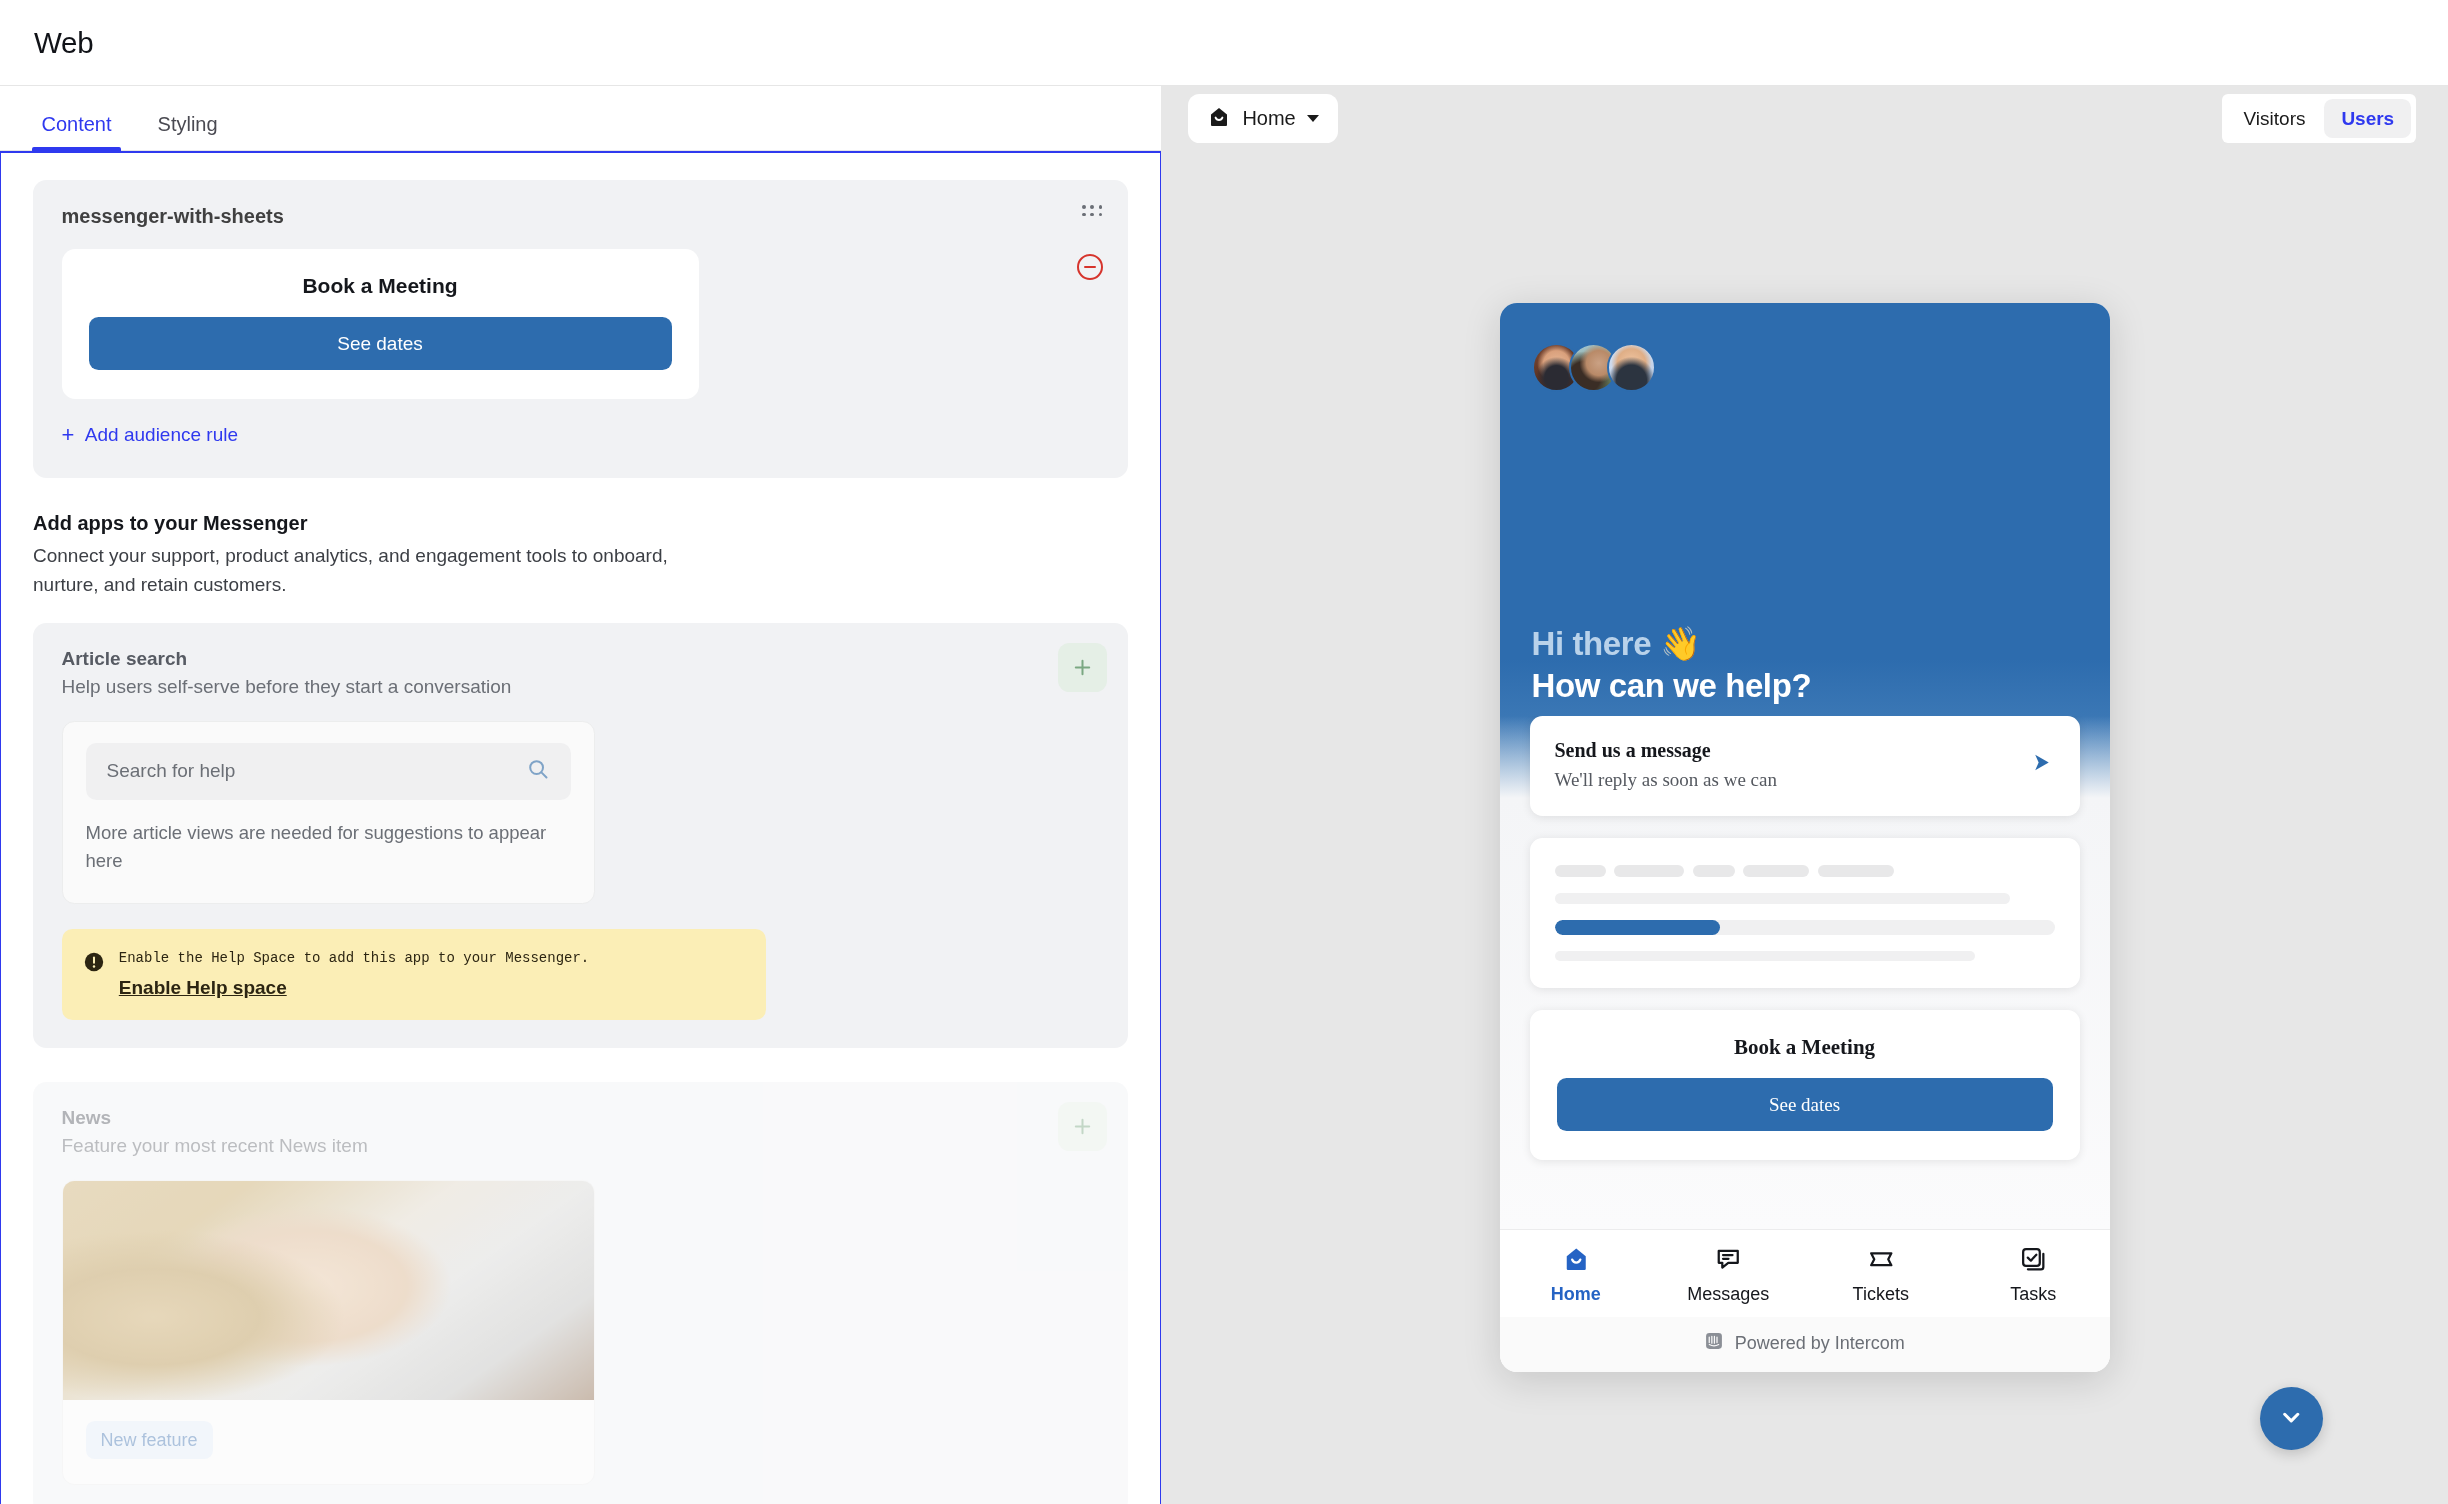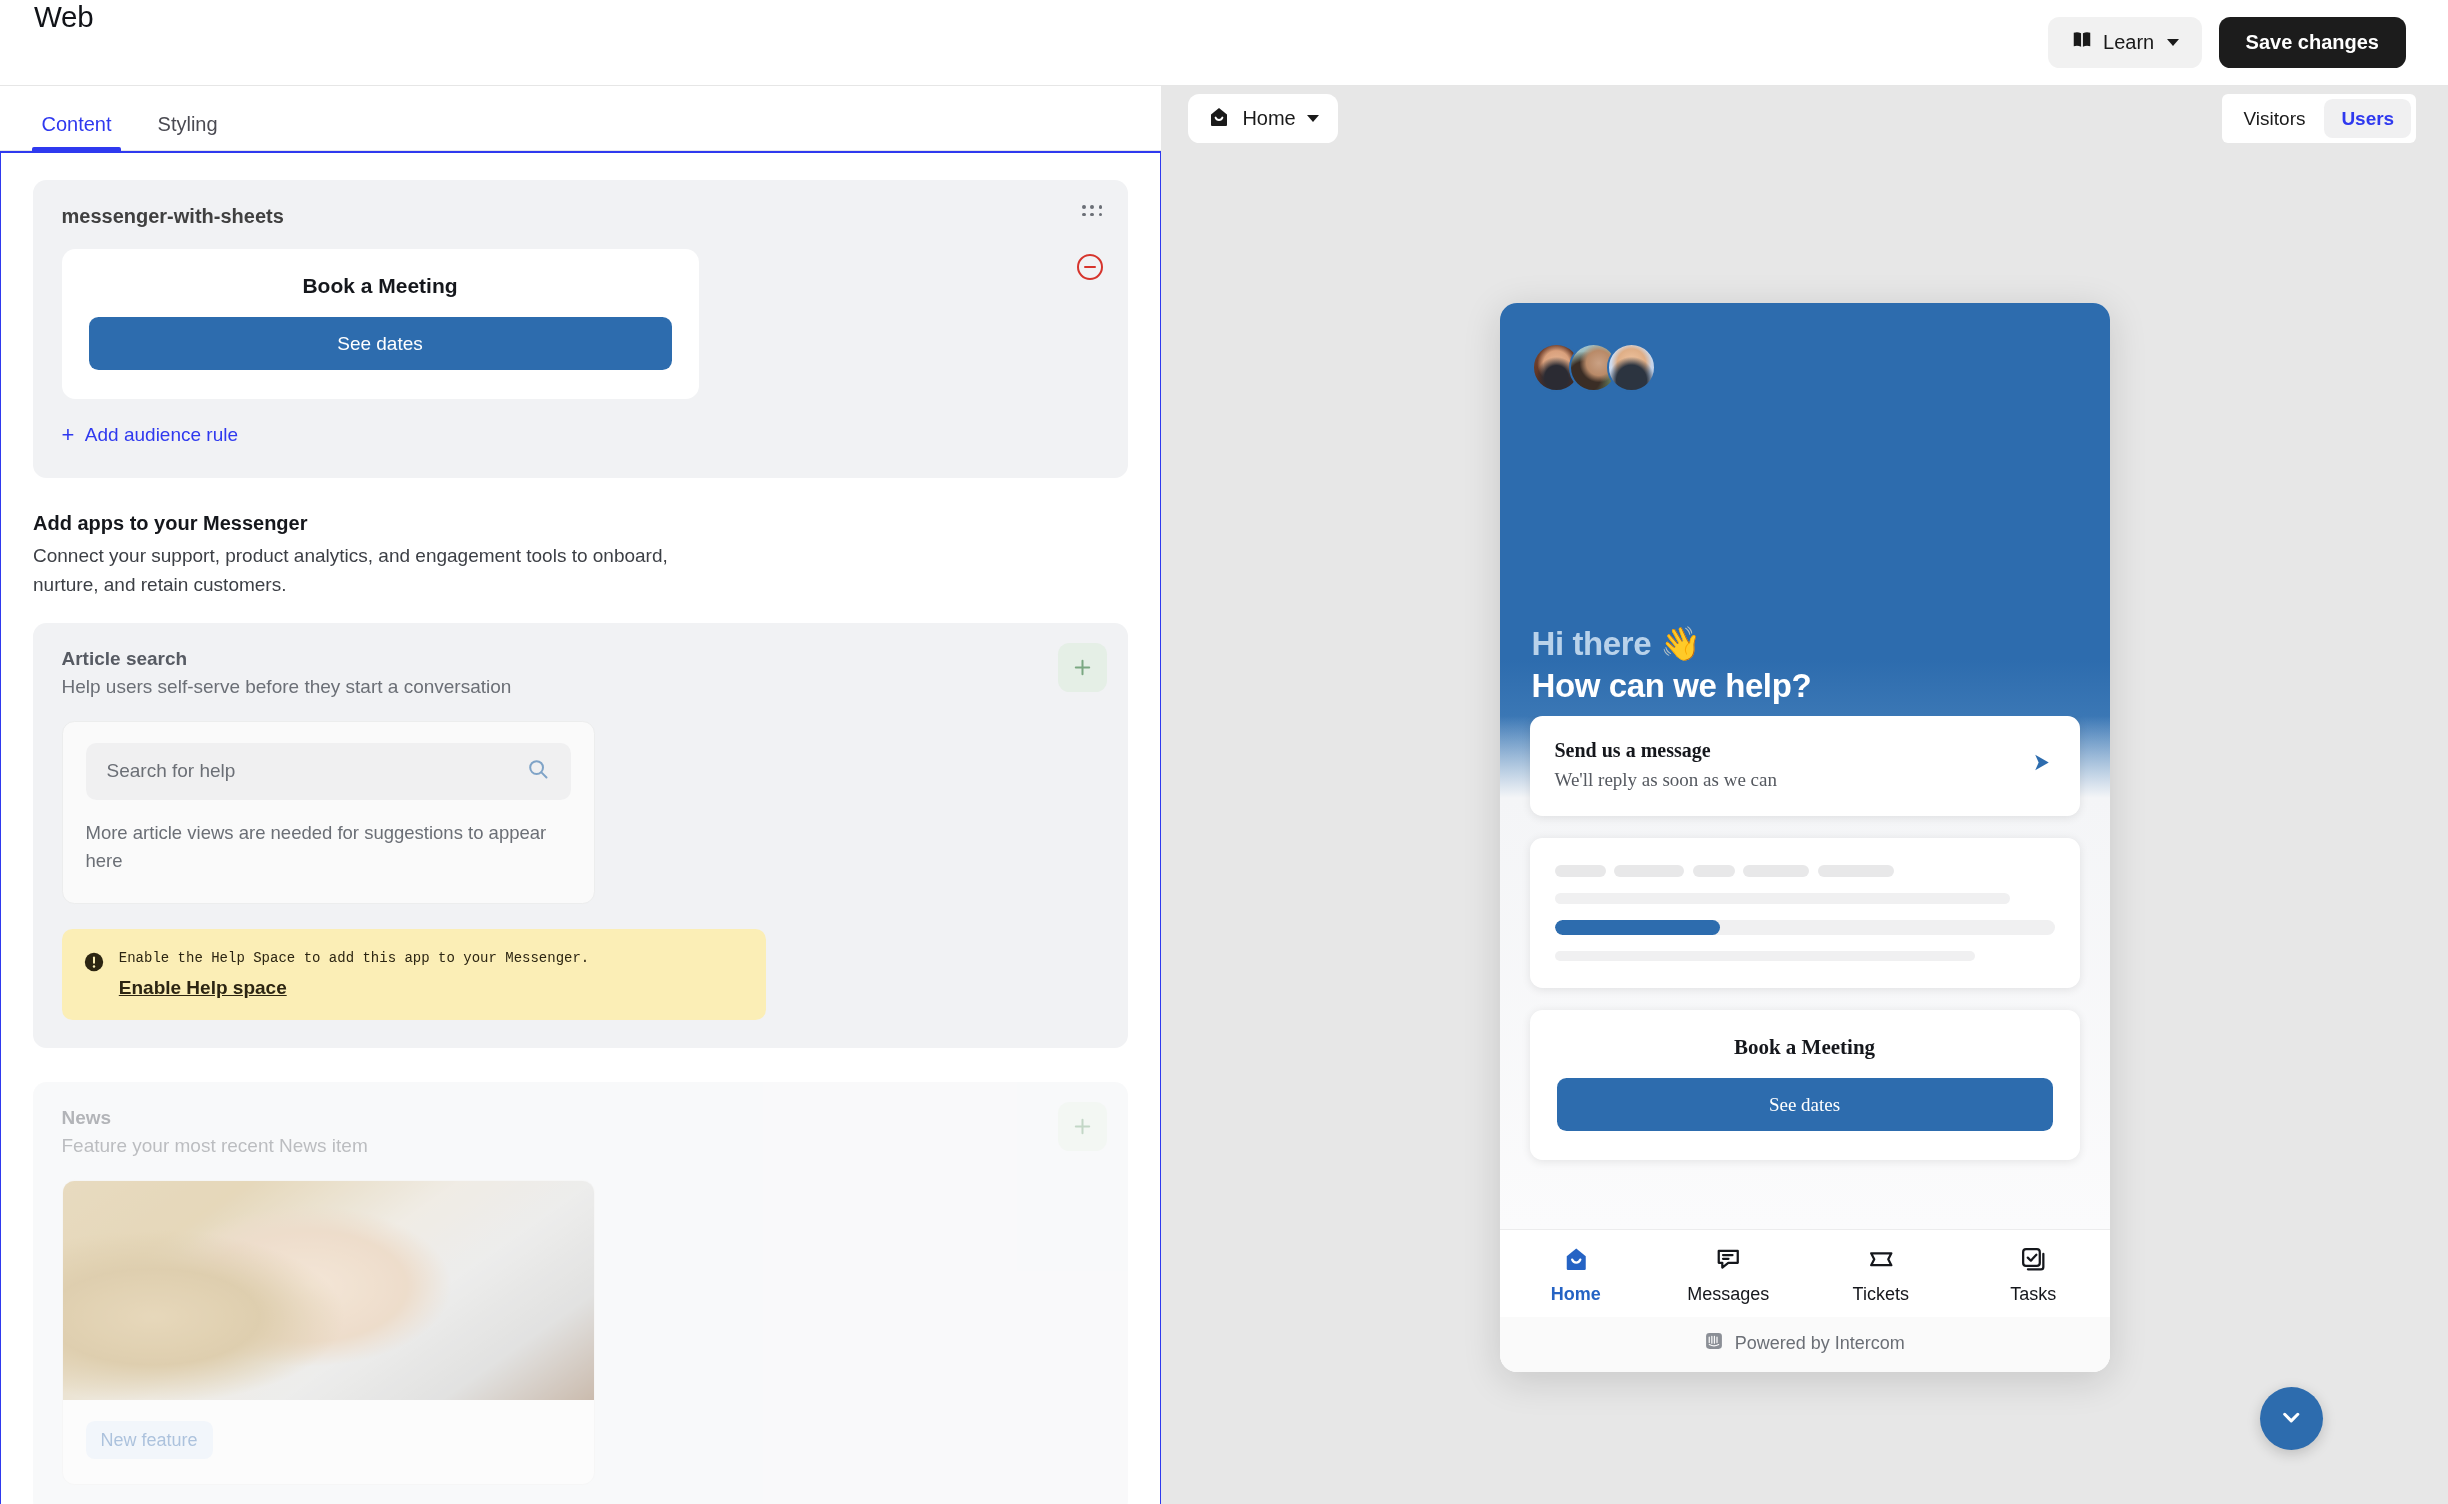--- a/index.html
+++ b/index.html
@@ -7,21 +7,21 @@
     width: 2448px; height: 1505px;
     font-family: "Liberation Sans", sans-serif;
     background: #ffffff;
     overflow: hidden;
     -webkit-font-smoothing: antialiased;
   }
 
   
   .app-header {
     height: 86px; width: 100%;
-    display: flex; 
+    display: flex; align-items: center;
     padding: 0 42px 0 34px;
     border-bottom: 1px solid #e6e6e6;
     background: #fff;
     position: relative; z-index: 5;
   }
   .app-title {
     font-size: 29.5px; font-weight: 400; color: #111318;
     letter-spacing: -0.2px;
   }
   .header-right { margin-left: auto; display: flex; align-items: center; gap: 17px; }
@@ -313,33 +313,20 @@
     background: #2d6cae; border: none; cursor: pointer;
     box-shadow: 0 3.8px 13.3px rgba(0,0,0,0.18);
     display: flex; align-items: center; justify-content: center;
   }
 </style>
 </head>
 <body>
 
 <div class="app-header">
   <div class="app-title">Web</div>
-  <div class="header-right">
-    <button class="learn-btn">
-      <span>
-        <svg width="22" height="22" viewBox="0 0 24 24" fill="#1a1a1a">
-          <path d="M3 4.2c2.6-.9 5.2-.9 8 .5v14.6c-2.8-1.4-5.4-1.4-8-.5V4.2z"></path>
-          <path d="M21 4.2c-2.6-.9-5.2-.9-8 .5v14.6c2.8-1.4 5.4-1.4 8-.5V4.2z"></path>
-        </svg>
-      </span>
-      <span>Learn</span>
-      <span class="caret"></span>
-    </button>
-    <button class="save-btn">Save changes</button>
-  </div>
 </div>
 
 <div class="main">
 
   <div class="editor">
 
     <div class="tabs">
       <button class="tab active">Content</button>
       <button class="tab">Styling</button>
     </div>

